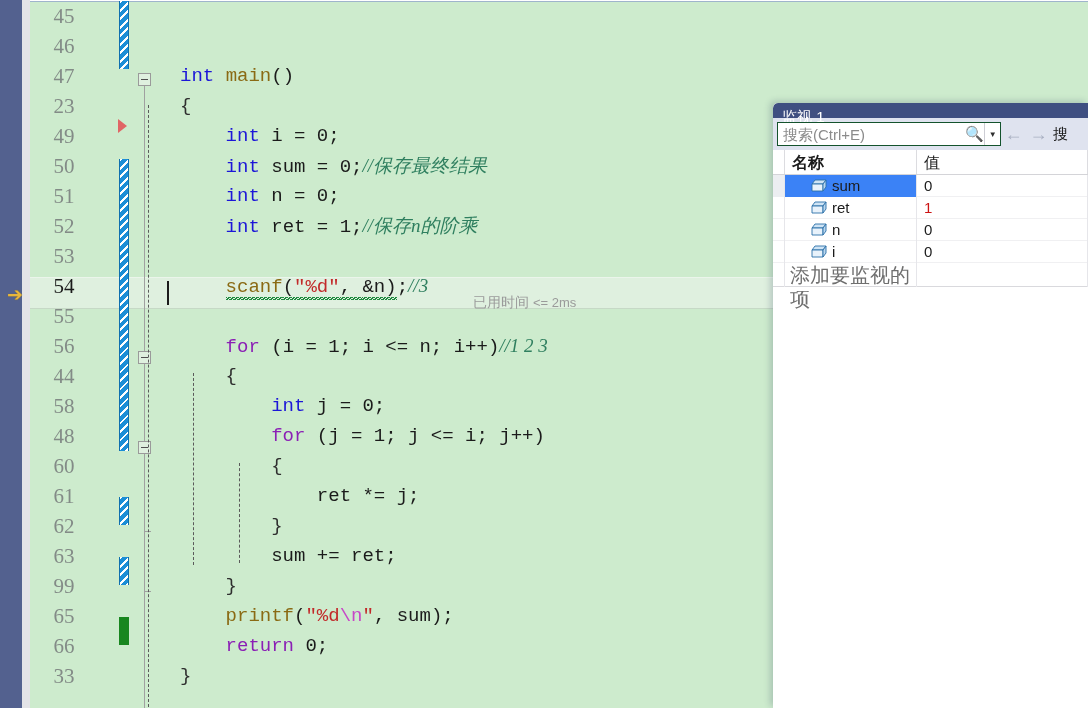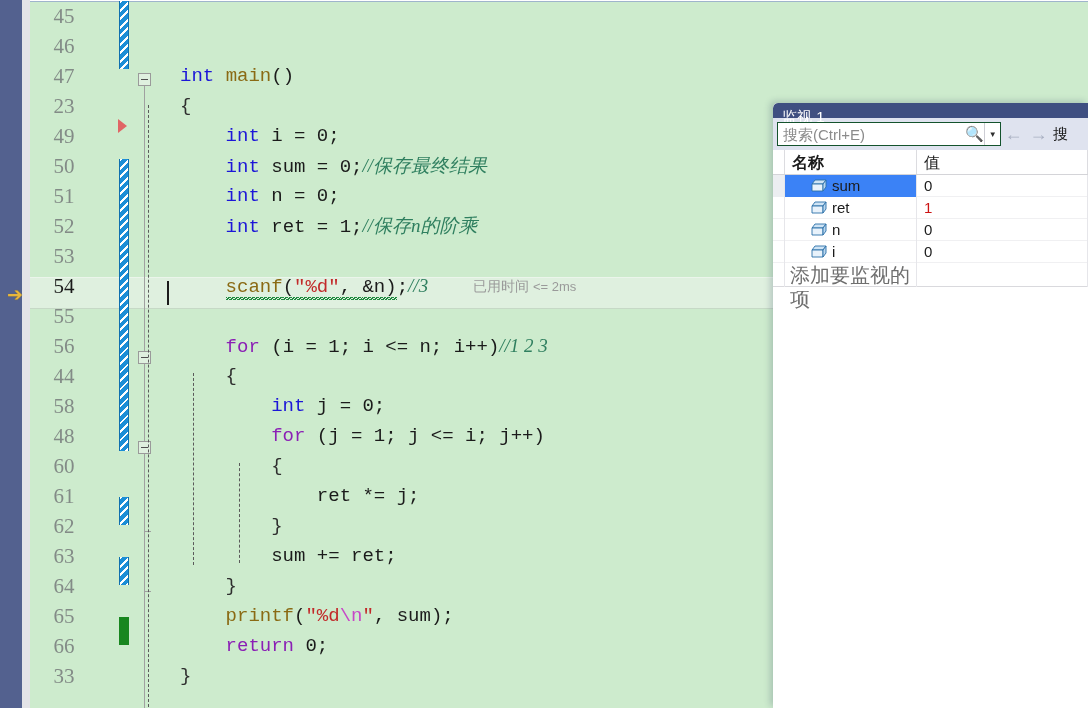--- a/index.html
+++ b/index.html
@@ -152,21 +152,21 @@
     background-position: 0 100%;
     padding-bottom: 2px;
     text-align: center;
   }
 
   .elapsed {
     position: absolute;
     font-family: "Liberation Sans", sans-serif;
     font-size: 13px;
     color: #9a9a9a;
-    top: 0; line-height: 30px;
+    top: 16px; line-height: 30px;
   }
   .elapsed .lbl { font-size: 14px; }
 
   
   .watch-panel {
     position: absolute; left: 773px; top: 103px;
     width: 315px; height: 605px;
     background: #ffffff;
     border-top-left-radius: 5px;
     box-shadow: -3px -2px 6px rgba(40,60,90,0.22);
@@ -317,21 +317,21 @@
         <div class="lnum active">54</div>
         <div class="lnum">55</div>
         <div class="lnum">56</div>
         <div class="lnum">44</div>
         <div class="lnum">58</div>
         <div class="lnum">48</div>
         <div class="lnum">60</div>
         <div class="lnum">61</div>
         <div class="lnum">62</div>
         <div class="lnum">63</div>
-        <div class="lnum">64</div>
+        <div class="lnum">99</div>
         <div class="lnum">65</div>
         <div class="lnum">66</div>
         <div class="lnum">33</div>
       </div>
 
     <div class="changebars">
       <div class="cbar blue" style="top:0px;height:68px;"></div>
       <div class="cbar blue" style="top:158px;height:292px;"></div>
       <div class="cbar blue" style="top:496px;height:28px;"></div>
       <div class="cbar blue" style="top:556px;height:28px;"></div>

